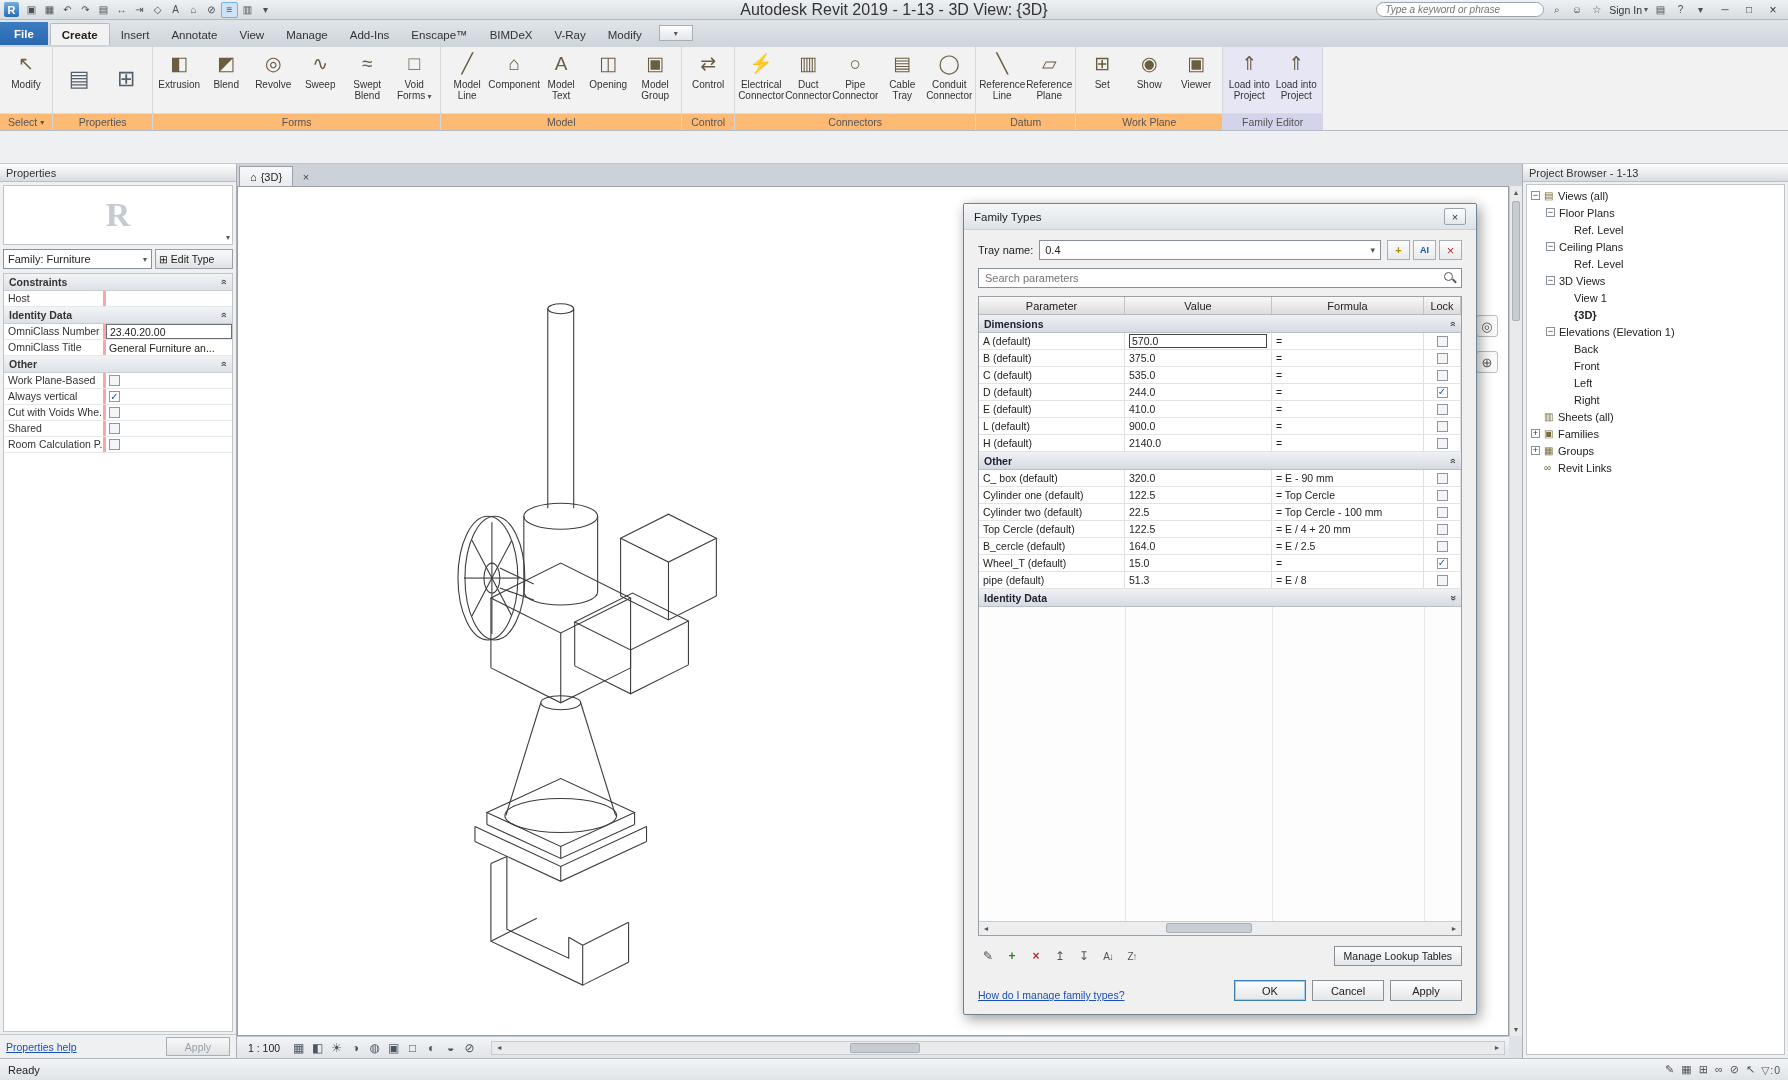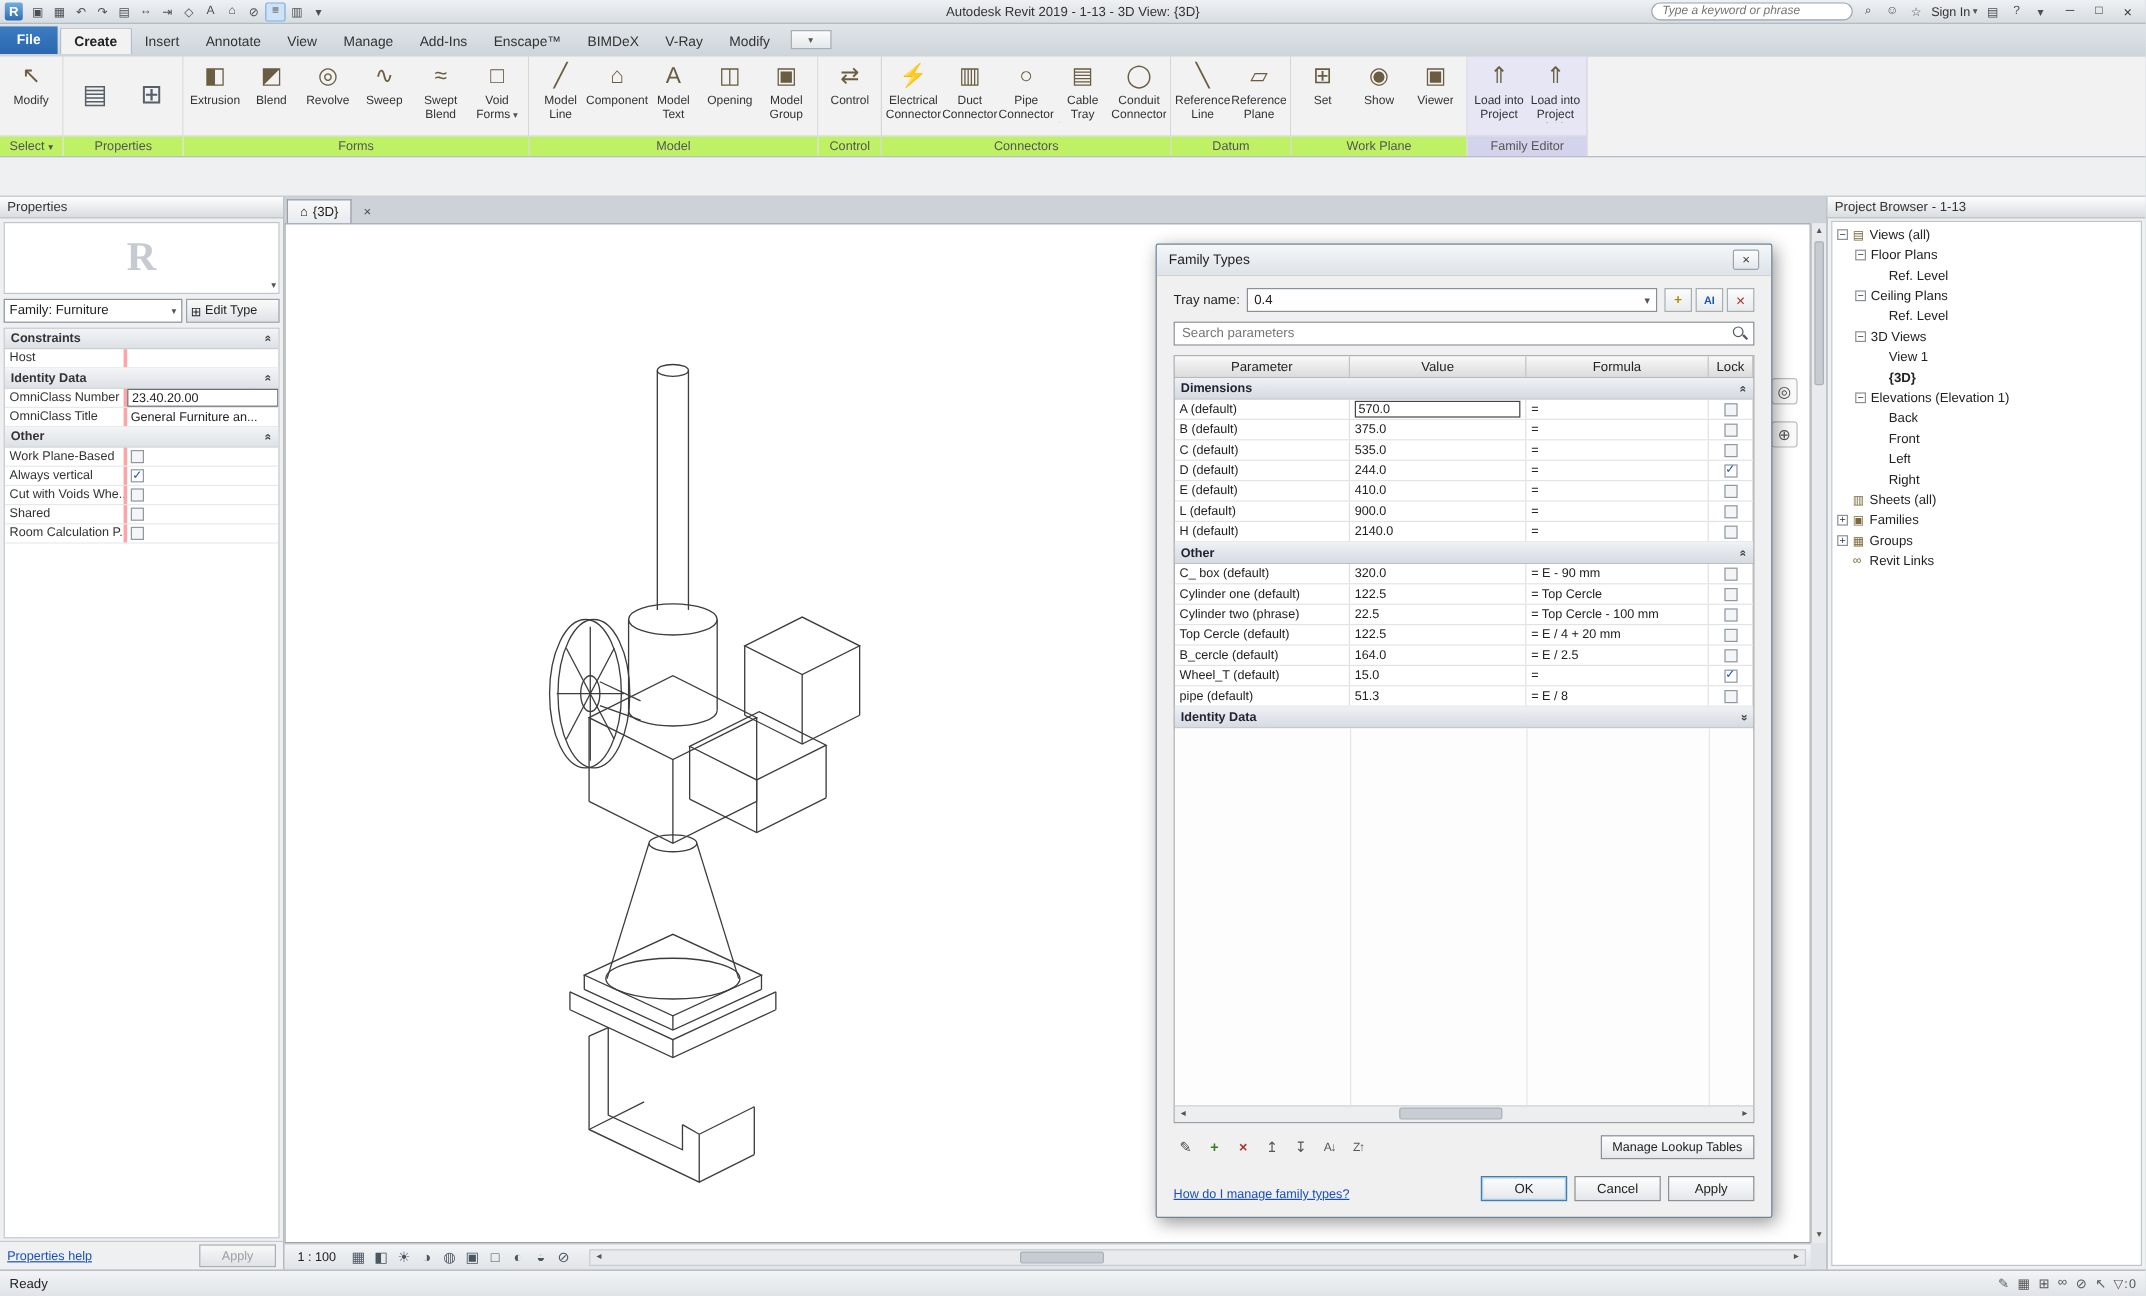--- a/index.html
+++ b/index.html
@@ -5,41 +5,41 @@
 *{margin:0;padding:0;box-sizing:border-box;}
 html,body{width:1788px;height:1080px;overflow:hidden;}
 body{position:relative;font-family:"Liberation Sans",sans-serif;font-size:11px;color:#222;background:#c8d0d8;}
 
 
 #titlebar{position:absolute;left:0;top:0;width:100%;height:20px;background:linear-gradient(#eef1f4,#d7dce1);border-bottom:1px solid #b4bac0;display:flex;align-items:center;z-index:30;}
 .rlogo{width:15px;height:15px;margin:0 4px;background:linear-gradient(#74aede,#2e6cb2);color:#fff;font-weight:bold;font-size:11px;display:flex;align-items:center;justify-content:center;border-radius:2px;}
 .qat{display:flex;align-items:center;gap:1px;}
 .qbtn{min-width:17px;height:16px;padding:0 1px;font-size:10px;color:#4a4f55;display:flex;align-items:center;justify-content:center;}
 .qbtn.active{background:#cfe3f7;border:1px solid #7ab0e0;border-radius:2px;}
-#title-text{position:absolute;left:50%;transform:translateX(-50%);font-size:11px;color:#333;white-space:nowrap;}
+#title-text{position:absolute;left:50%;transform:translateX(-50%);font-size:16px;color:#333;white-space:nowrap;}
 #tb-right{margin-left:auto;display:flex;align-items:center;gap:4px;padding-right:3px;}
 #kw-search{width:168px;height:15px;border:1px solid #9aa4ae;border-radius:8px;background:#fff;font-style:italic;color:#777;font-size:10px;padding:0 8px;font-family:"Liberation Sans",sans-serif;outline:none;}
 #signin-wrap{display:flex;align-items:center;gap:2px;font-size:10.5px;color:#333;}
 .winbtn{width:24px;height:16px;display:flex;align-items:center;justify-content:center;font-size:10px;color:#333;}
 .winbtn.closebtn{font-size:12px;}
 
 
 #tabsbar{position:absolute;left:0;top:20px;width:100%;height:27px;background:linear-gradient(#e0e5ea,#cdd4da);display:flex;align-items:center;z-index:29;}
 .rtab{padding:5px 11px 4px;font-size:11.5px;color:#333;white-space:nowrap;}
 .rtab.file{background:linear-gradient(#3c7cc0,#2a67b0);color:#fff;font-weight:bold;padding:6px 14px 5px;margin-right:2px;}
 .rtab.active{background:#f2f2f2;border:1px solid #b5bcc3;border-bottom:none;border-radius:2px 2px 0 0;font-weight:bold;color:#222;}
 .wswitch{margin-left:6px;margin-bottom:4px;width:34px;height:16px;border:1px solid #a8aeb4;background:linear-gradient(#fcfcfc,#e3e7ea);font-size:8px;color:#555;display:flex;align-items:center;justify-content:center;}
 
 
 #ribbon-wrap{position:absolute;left:0;top:47px;width:100%;height:84px;background:#f2f2f2;border-bottom:1px solid #b5bcc3;z-index:28;}
 #ribbon-panels{display:flex;height:100%;}
 .rpanel{display:flex;flex-direction:column;border-right:1px solid #d5d8db;background:#f2f2f2;}
 .rpanel.highlight{background:#e6e6f5;}
 .pbtns{height:66px;display:flex;align-items:flex-start;padding:2px 3px 0;gap:1px;}
-.rpanel-label{height:17px;font-size:10.5px;color:#555;background:#bef264;border-top:1px solid #dadde0;display:flex;align-items:center;justify-content:center;gap:3px;padding:0 8px;white-space:nowrap;}
+.rpanel-label{height:17px;font-size:10.5px;color:#555;background:#fdba74;border-top:1px solid #dadde0;display:flex;align-items:center;justify-content:center;gap:3px;padding:0 8px;white-space:nowrap;}
 .rpanel.highlight .rpanel-label{background:#d3d3ec;}
 .rbtn{width:46px;display:flex;flex-direction:column;align-items:center;text-align:center;font-size:10px;line-height:1.1;color:#333;padding-top:2px;}
 .rbtn .icn{width:26px;height:26px;font-size:19px;display:flex;align-items:center;justify-content:center;color:#6b5d42;margin-bottom:2px;}
 .rbtn .lbl{max-height:23px;overflow:hidden;}
 .rbtn.nolabel{justify-content:center;height:60px;}
 .rbtn.nolabel .icn{font-size:22px;color:#55606b;}
 .ddarrow{font-size:8px;color:#555;}
 
 
 #optionsbar{position:absolute;left:0;top:131px;width:100%;height:33px;background:#eef0f2;border-bottom:1px solid #c2c8cd;z-index:27;}
@@ -771,21 +771,21 @@
         </div>
         <div class="frow">
           <div class="fc fparam">Cylinder one (default)</div>
           <div class="fc fvalue">122.5</div>
           <div class="fc fformula">= Top Cercle</div>
           <div class="fc flock">
             <span class="cb"></span>
           </div>
         </div>
         <div class="frow">
-          <div class="fc fparam">Cylinder two (phrase)</div>
+          <div class="fc fparam">Cylinder two (default)</div>
           <div class="fc fvalue">22.5</div>
           <div class="fc fformula">= Top Cercle - 100 mm</div>
           <div class="fc flock">
             <span class="cb"></span>
           </div>
         </div>
         <div class="frow">
           <div class="fc fparam">Top Cercle (default)</div>
           <div class="fc fvalue">122.5</div>
           <div class="fc fformula">= E / 4 + 20 mm</div>

